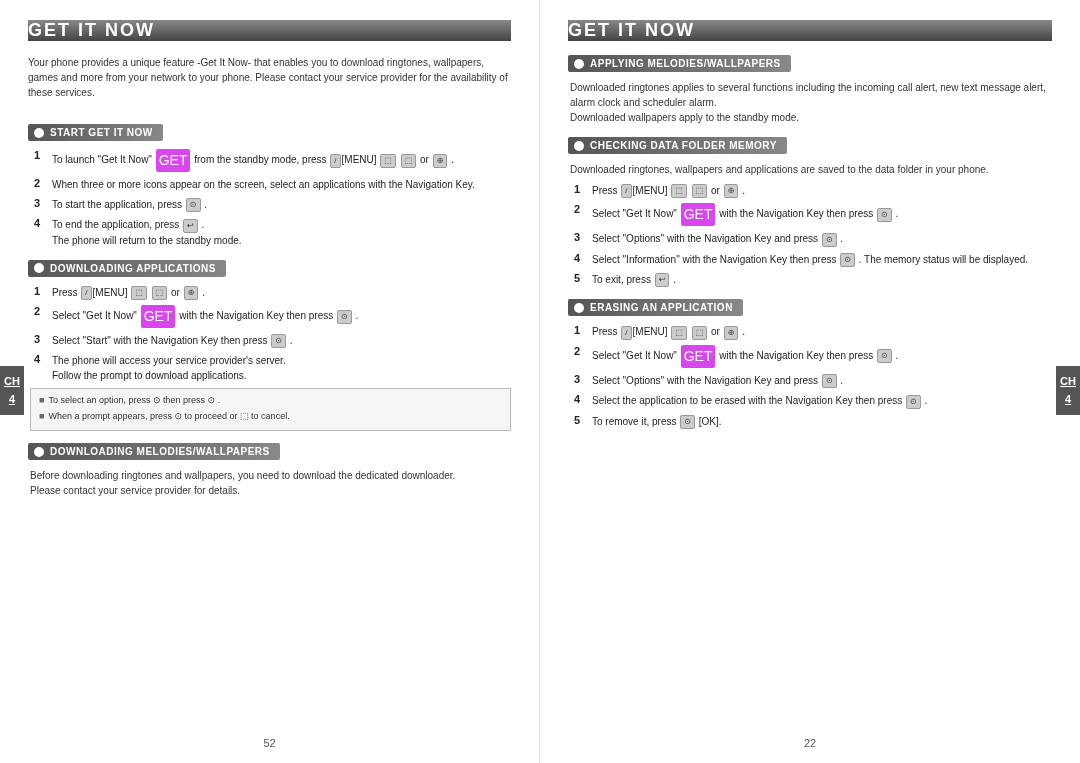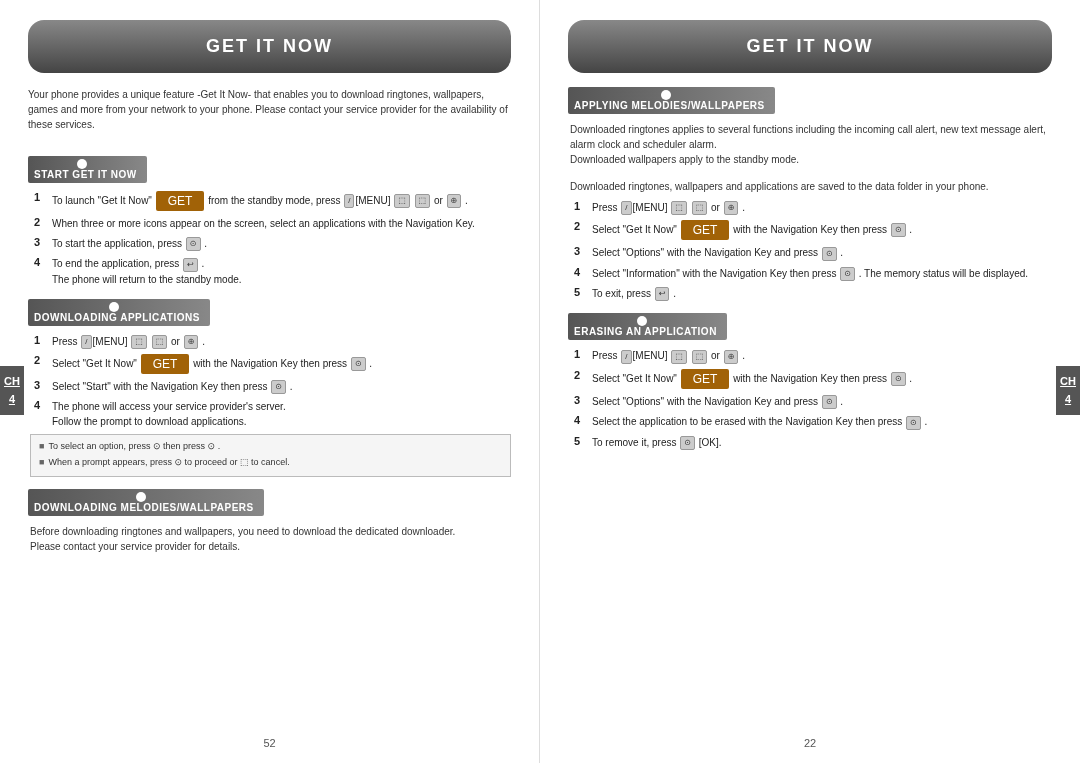--- a/index.html
+++ b/index.html
@@ -18,23 +18,22 @@
       height: 763px;
       padding: 20px 28px 20px 28px;
       position: relative;
       border-right: 1px solid #ddd;
     }
     .page-right {
       border-right: none;
     }
     .page-title-bar {
       background: linear-gradient(to bottom, #888, #444);
-      border-radius: 16px;
-      text-align: center;
-      padding: 16px 0;
+      border-radius: 0;
+      padding: 0 0;
       margin-bottom: 14px;
     }
     .page-title-bar span {
       color: #fff;
       font-size: 18px;
       font-weight: bold;
       letter-spacing: 2px;
       text-transform: uppercase;
     }
     .intro-text {
@@ -43,21 +42,20 @@
       line-height: 1.5;
       margin-bottom: 24px;
     }
     .section-header {
       display: inline-flex;
       align-items: center;
       background: linear-gradient(to right, #555, #888);
       padding: 3px 10px 3px 6px;
       border-radius: 2px;
       margin-bottom: 8px;
-      flex-direction: column;
     }
     .section-header .bullet {
       width: 10px;
       height: 10px;
       background: #fff;
       border-radius: 50%;
       margin-right: 6px;
       flex-shrink: 0;
     }
     .section-header span {
@@ -87,24 +85,24 @@
       margin-right: 4px;
       flex-shrink: 0;
     }
     .step-text {
       font-size: 10px;
       color: #222;
       line-height: 1.5;
     }
     .step-text .icon-inline {
       display: inline-block;
-      background: #a16207;
+      background: #d946ef;
       color: #fff;
-      font-size: 12px;
-      padding: 1px 12px;
+      font-size: 14px;
+      padding: 1px 3px;
       border-radius: 2px;
       margin: 0 1px;
       vertical-align: middle;
     }
     .step-text .icon-key {
       display: inline-block;
       background: #ccc;
       color: #333;
       font-size: 8px;
       padding: 0 3px;
@@ -256,20 +254,24 @@
   
   <div class="section-header">
     <div class="bullet"></div>
     <span>APPLYING MELODIES/WALLPAPERS</span>
   </div>
   <div class="section-body">
     <p class="section-desc">Downloaded ringtones applies to several functions including the incoming call alert, new text message alert, alarm clock and scheduler alarm.<br>Downloaded wallpapers apply to the standby mode.</p>
   </div>
 
   
+  <div class="section-header">
+    <div class="bullet"></div>
+    <span>CHECKING DATA FOLDER MEMORY</span>
+  </div>
   <div class="section-body">
     <p class="section-desc">Downloaded ringtones, wallpapers and applications are saved to the data folder in your phone.</p>
     <div class="steps">
       <div class="step">
         <span class="step-num">1</span>
         <span class="step-text">Press <span class="icon-key">/</span>[MENU] <span class="icon-key">⬚</span> <span class="icon-key">⬚</span> or <span class="icon-key">⊕</span> .</span>
       </div>
       <div class="step">
         <span class="step-num">2</span>
         <span class="step-text">Select "Get It Now" <span class="icon-inline">GET</span> with the Navigation Key then press <span class="icon-key">⊙</span> .</span>

